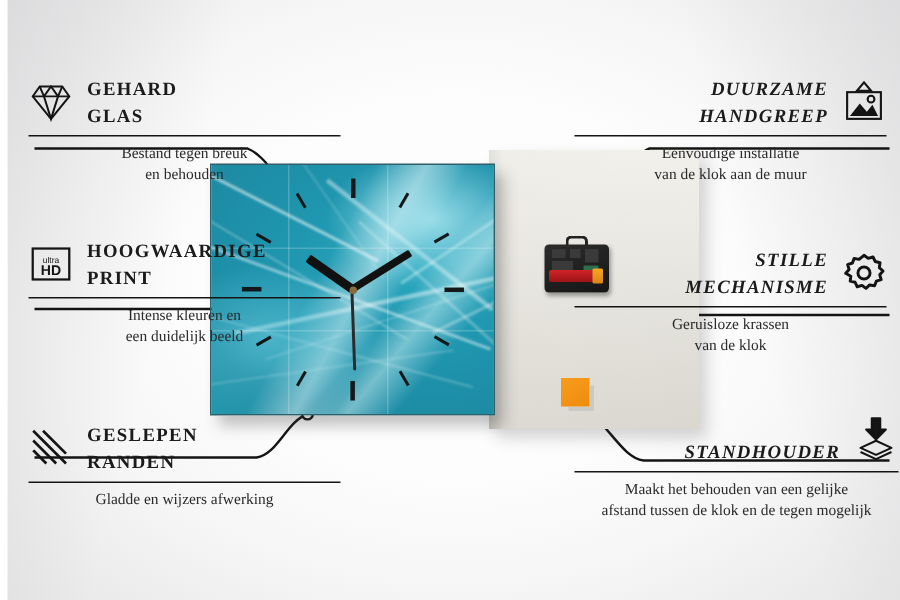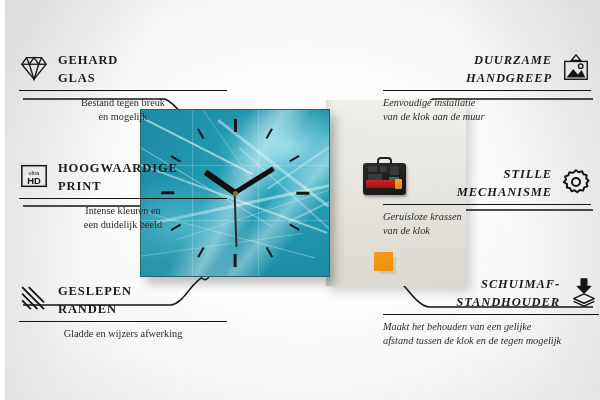--- a/index.html
+++ b/index.html
@@ -33,21 +33,21 @@
     color:#1b1b1b; text-transform:uppercase; white-space:nowrap;
   }
   .feature .rule{ height:1.6px; background:#141414; margin:4px 0 5px 0; }
   .feature .desc{
     font-size:10.3px; color:#2a2a2a; line-height:1.28;
   }
   .feature.left .head{ justify-content:flex-start; }
   .feature.left .desc{ text-align:center; }
   .feature.right .head{ justify-content:flex-end;font-style:italic; }
   .feature.right .titles{ text-align:right; }
-  .feature.right .desc{ text-align:left;font-style:italic; }
+  .feature.right .desc{ text-align:center; }
 
   .ficon{ width:30px; height:30px; flex:0 0 30px; display:block; }
   .ficon svg{ display:block; width:30px; height:30px; }
 
   
   #f-gehard   { left:14px;  top:50px;  }
   #f-print    { left:14px;  top:158px; }
   #f-randen   { left:14px;  top:281px; }
   #f-handgreep{ left:378px; top:50px;  }
   #f-stille   { left:378px; top:164px; }
@@ -228,21 +228,21 @@
           </svg>
       </span>
       <span class="titles">
         <span class="t-line">GEHARD</span><br>
         <span class="t-line">GLAS</span>
       </span>
     </div>
     <div class="rule"></div>
     <div class="desc">
       <span>Bestand tegen breuk</span><br>
-      <span>en mogelijk</span>
+      <span>en behouden</span>
     </div>
   </div>
 
   <div class="feature left" id="f-print">
     <div class="head">
       <span class="ficon">
         <svg viewBox="0 0 32 32">
           <rect x="3" y="5" width="26" height="22" fill="none" stroke="#141414" stroke-width="1.6"></rect>
           <text x="16" y="15" font-family="Liberation Sans, sans-serif" font-size="6" text-anchor="middle" fill="#141414">ultra</text>
           <text x="16" y="24" font-family="Liberation Sans, sans-serif" font-size="10" font-weight="bold" text-anchor="middle" fill="#141414">HD</text>
@@ -325,21 +325,21 @@
     <div class="rule"></div>
     <div class="desc">
       <span>Geruisloze krassen</span><br>
       <span>van de klok</span>
     </div>
   </div>
 
   <div class="feature right" id="f-schuim">
     <div class="head">
       <span class="titles">
-        <span class="t-line">SCHUIMAF-</span><br>
+        <br>
         <span class="t-line">STANDHOUDER</span>
       </span>
       <span class="ficon">
         <svg viewBox="0 0 32 32">
             <g fill="none" stroke="#141414" stroke-width="1.5" stroke-linejoin="round">
           <path d="M13 2 h6 v8 h4 l-7 7 -7 -7 h4 z" fill="#141414"></path>
           <path d="M16 18 L27 23 L16 28 L5 23 Z"></path>
           <path d="M5 26 L16 31 L27 26"></path>
         </g>
           </svg>

